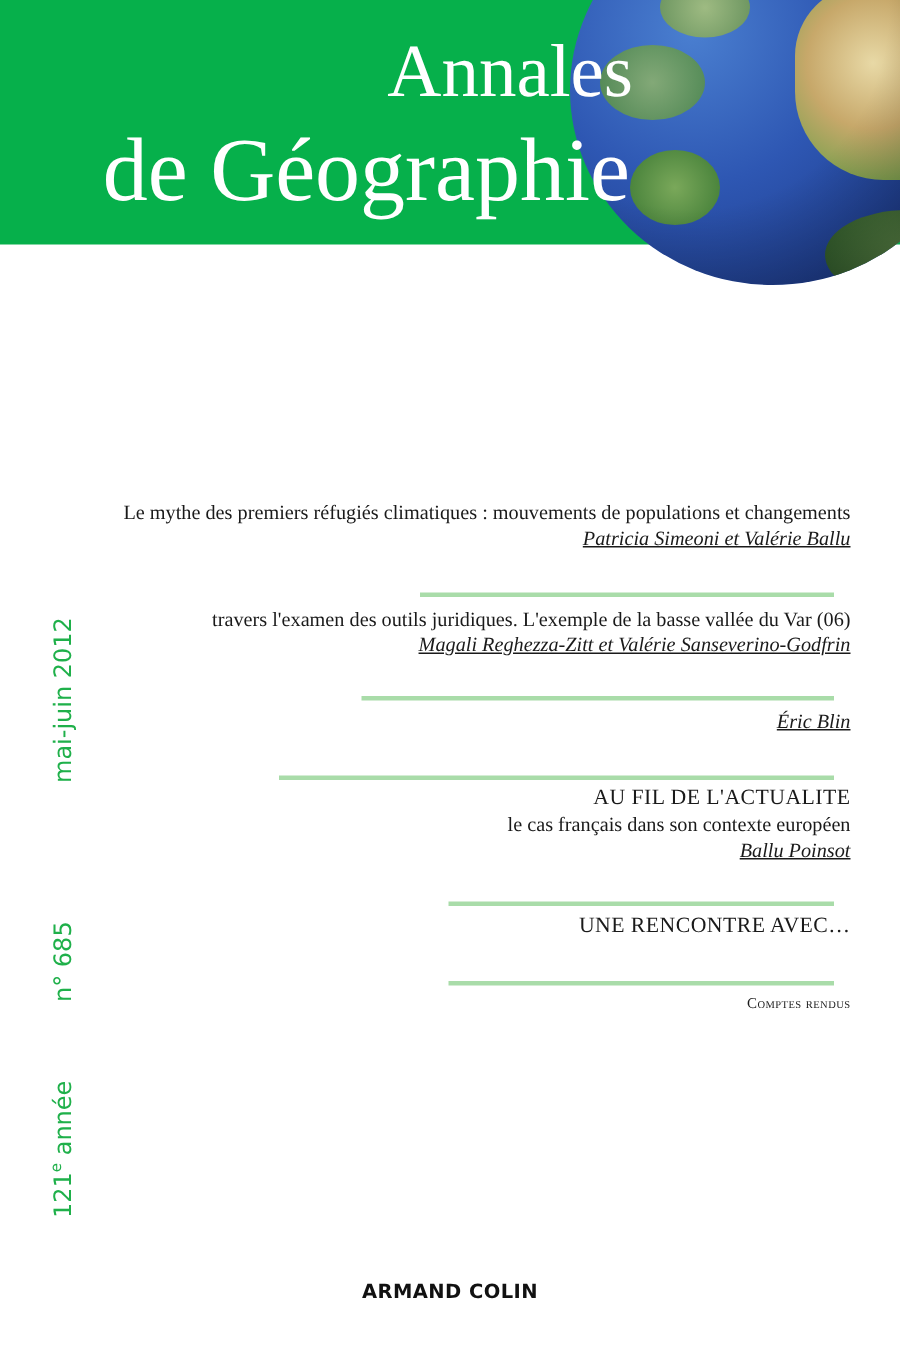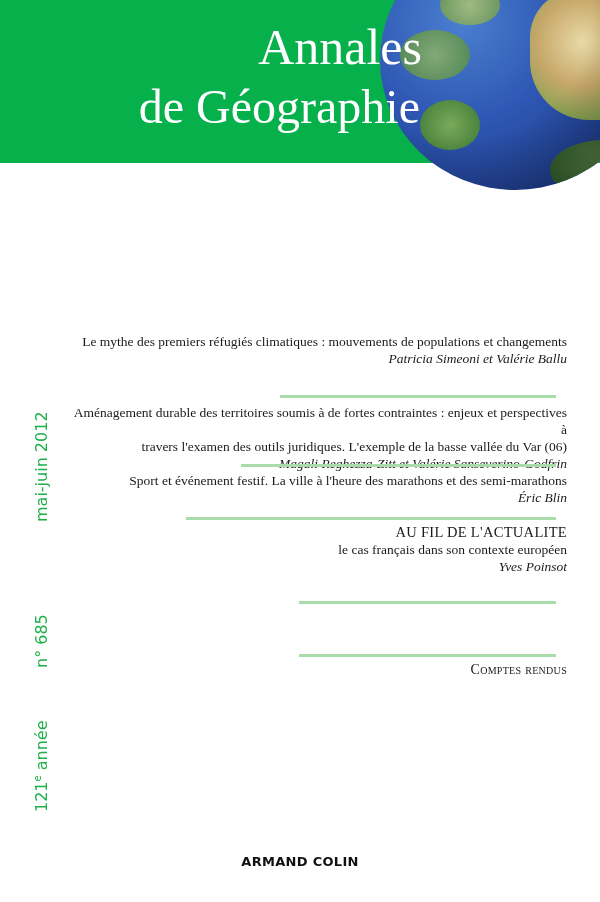--- a/index.html
+++ b/index.html
@@ -1,41 +1,41 @@
 <!DOCTYPE html>
 <html><head>
 <meta charset="utf-8">
 <style>
   html, body { margin:0; padding:0; }
   body { width:600px; height:902px; background:#ffffff; position:relative; overflow:hidden; font-family:"Liberation Serif", serif; color:#1a1a1a; }
   .banner { position:absolute; left:0; top:0; width:600px; height:163px; background:#06b04b; }
   .title { position:absolute; right:178px; text-align:right; color:#ffffff; font-family:"Liberation Serif", serif; line-height:1; }
   .title1 { top:22px; font-size:50px; }
-  .title2 { top:83px; font-size:48px; right:180px; }
+  .title2 { top:83px; font-size:60px; right:180px; }
   .globe { position:absolute; left:380px; top:-70px; width:270px; height:260px; border-radius:50%;
     background: radial-gradient(circle at 30% 35%, #4a7fd0 0%, #2e57b3 40%, #1f3e8f 75%, #142a66 100%); overflow:hidden; }
   .land1 { position:absolute; left:150px; top:60px; width:130px; height:130px; border-radius:40% 60% 50% 50%;
     background: radial-gradient(circle at 40% 40%, #e8d9a6 0%, #c7a86a 40%, #6fa04a 80%); }
   .land2 { position:absolute; left:20px; top:100px; width:70px; height:50px; border-radius:50%; background: radial-gradient(circle, #8fb36a, #4f8a3e); opacity:.85; }
   .land3 { position:absolute; left:40px; top:170px; width:60px; height:50px; border-radius:50%; background: radial-gradient(circle, #7aa85a, #3d7a34); }
   .land4 { position:absolute; left:170px; top:210px; width:110px; height:60px; border-radius:50%; background: radial-gradient(circle, #5f8a4a, #2f5a2a); }
   .land5 { position:absolute; left:60px; top:55px; width:60px; height:40px; border-radius:50%; background: radial-gradient(circle, #a8c27a, #6a9450); opacity:.9; }
   .shade { position:absolute; inset:0; border-radius:50%; background: radial-gradient(circle at 30% 30%, rgba(255,255,255,0) 50%, rgba(0,0,0,.45) 100%); }
 
   .side { position:absolute; color:#1fb04a; font-family:"DejaVu Sans", sans-serif; font-size:16px; transform:rotate(-90deg); transform-origin:left top; white-space:nowrap; }
   .side1 { left:32px; top:522px; }
   .side2 { left:32px; top:668px; }
   .side3 { left:32px; top:812px; }
   .side sup { font-size:10px; }
 
   .toc { position:absolute; right:33px; width:500px; text-align:right; font-size:13.5px; line-height:17px; }
   .rule { position:absolute; right:44px; height:3px; background:#a9dca9; }
-  .author { font-style:italic; }
+  .author { font-style:italic;text-decoration:underline; }
   .sect { font-size:14.5px; letter-spacing:.3px; }
-  .sc { font-variant:small-caps; font-size:14px; letter-spacing:.3px; }
+  .sc { font-variant:small-caps; font-size:10px; letter-spacing:.3px; }
   .pub { position:absolute; left:0; width:600px; top:854px; text-align:center; font-family:"DejaVu Sans", sans-serif; font-weight:bold; font-size:13px; letter-spacing:.3px; color:#111; }
 </style>
 </head>
 <body>
 
 <div class="banner"></div>
 <div class="globe">
   <div class="land5"></div>
     <div class="land2"></div>
     <div class="land1"></div>
@@ -50,40 +50,39 @@
 <div class="side side2">n° 685</div>
 <div class="side side3"><span>121</span><sup>e</sup><span> année</span></div>
 
 <div class="toc" style="top:333px;">
   <div>Le mythe des premiers réfugiés climatiques : mouvements de populations et changements</div>
   <div class="author">Patricia Simeoni et Valérie Ballu</div>
 </div>
 <div class="rule" style="top:395px; width:276px;"></div>
 
 <div class="toc" style="top:404px;">
-  <div>Aménagement durable des territoires soumis à de fortes contraintes : enjeux et perspectives à</div>
   <div>travers l'examen des outils juridiques. L'exemple de la basse vallée du Var (06)</div>
   <div class="author">Magali Reghezza-Zitt et Valérie Sanseverino-Godfrin</div>
 </div>
 <div class="rule" style="top:464px; width:315px;"></div>
 
 <div class="toc" style="top:472px;">
-  <div>Sport et événement festif. La ville à l'heure des marathons et des semi-marathons</div>
   <div class="author">Éric Blin</div>
 </div>
 <div class="rule" style="top:517px; width:370px;"></div>
 
 <div class="toc" style="top:524px;">
   <div class="sect">AU FIL DE L'ACTUALITE</div>
   <div>le cas français dans son contexte européen</div>
-  <div class="author">Yves Poinsot</div>
+  <div class="author">Ballu Poinsot</div>
 </div>
 <div class="rule" style="top:601px; width:257px;"></div>
 
 <div class="toc" style="top:609px;">
+  <div class="sect">UNE RENCONTRE AVEC…</div>
 </div>
 <div class="rule" style="top:654px; width:257px;"></div>
 
 <div class="toc" style="top:661px;">
   <div class="sc">Comptes rendus</div>
 </div>
 
 <div class="pub">ARMAND COLIN</div>
 
 </body></html>

